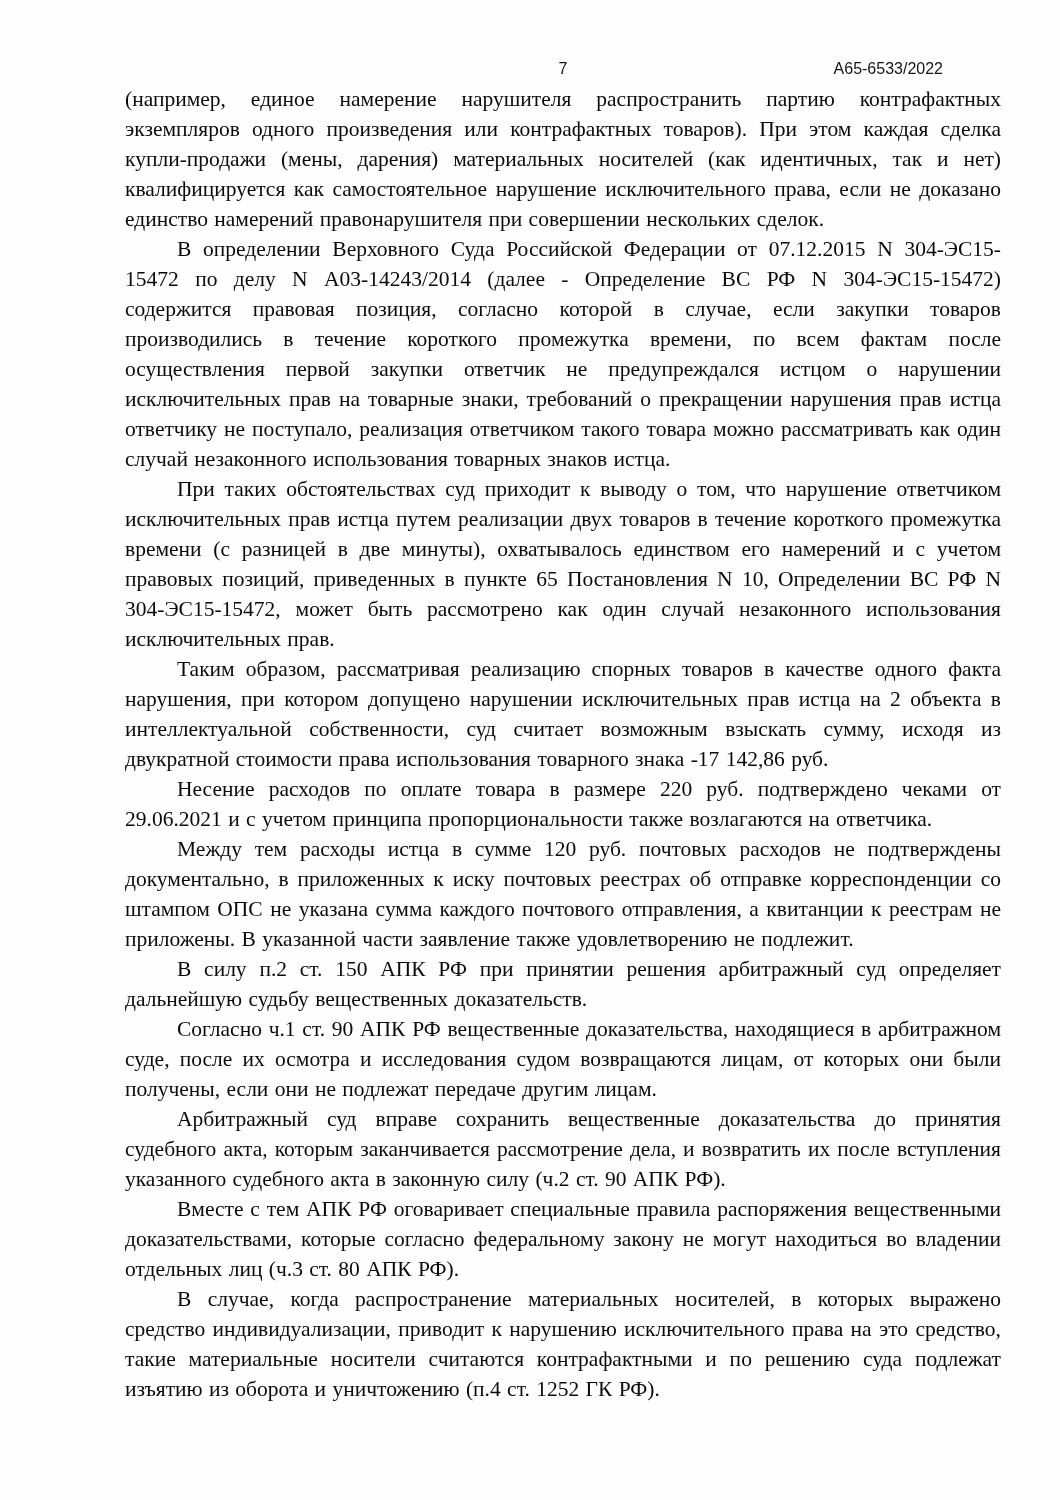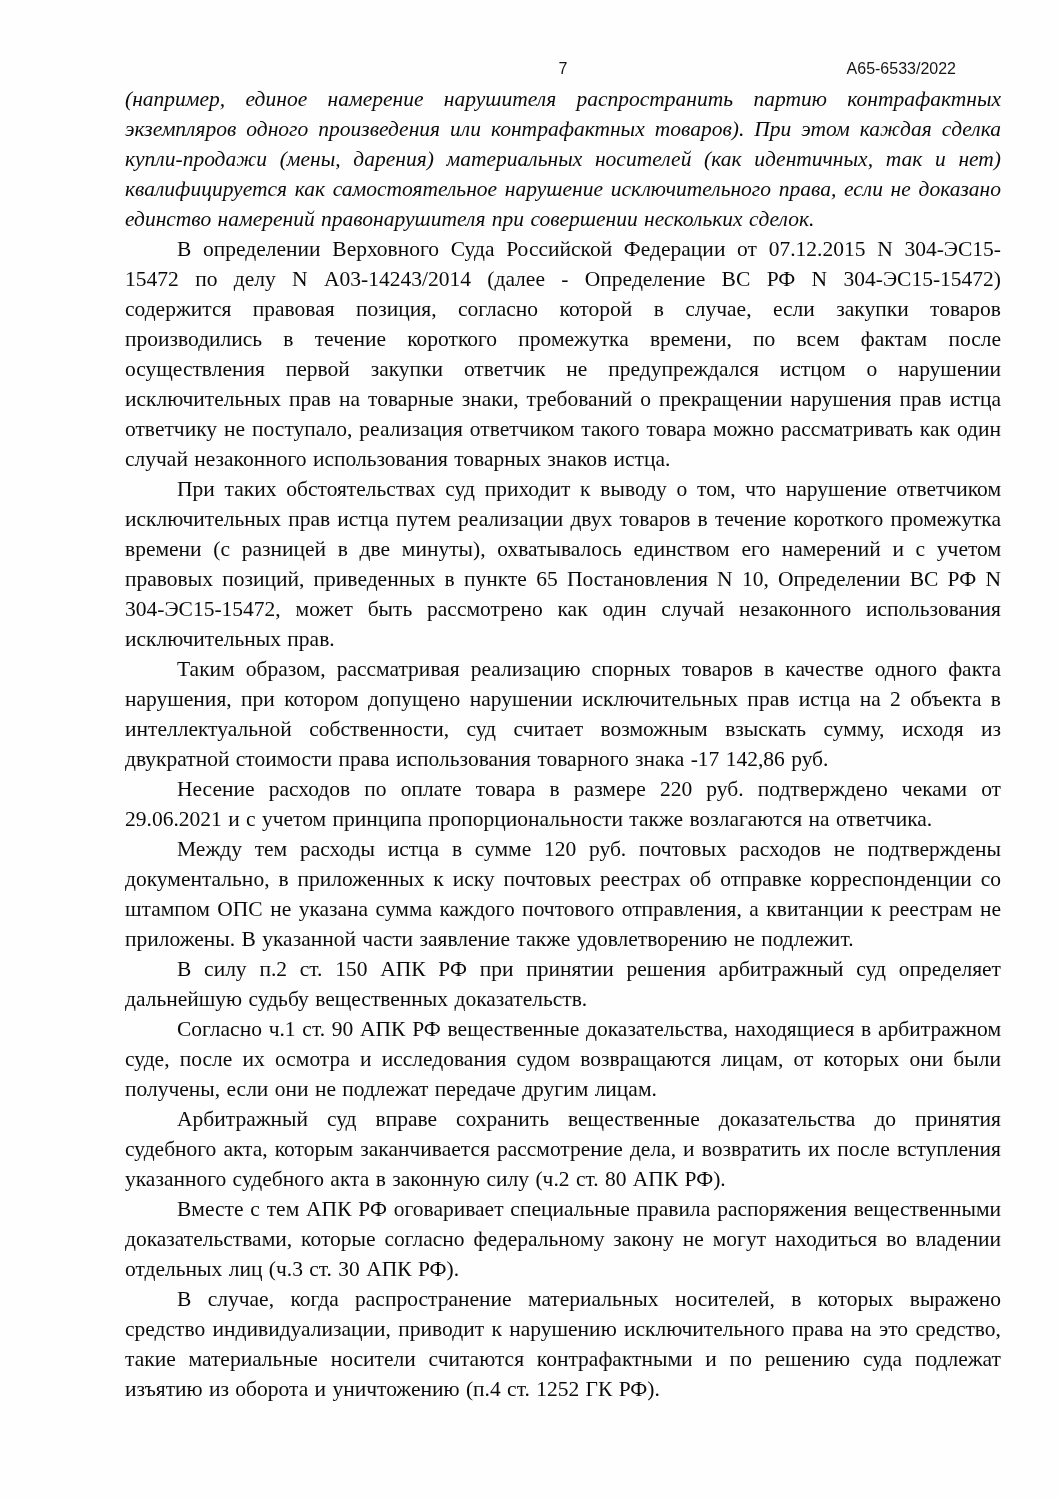--- a/index.html
+++ b/index.html
@@ -26,21 +26,21 @@
     color: #141414;
   }
   .page-number {
     position: absolute;
     left: 0;
     right: 0;
     text-align: center;
   }
   .case-number {
     position: absolute;
-    right: 45px;
+    right: 58px;
     top: 0;
     white-space: nowrap;
   }
   .page-body {
     position: absolute;
     top: 84px;
     left: 125px;
     width: 876px;
     font-family: "Liberation Serif", serif;
     font-size: 21.5px;
@@ -48,38 +48,37 @@
     text-align: justify;
     word-spacing: 1px;
   }
   .page-body p {
     margin: 0;
     padding: 0;
     text-indent: 52px;
   }
   .page-body p.no-indent {
     text-indent: 0;
-    font-style: italic;
   }
 </style>
 </head>
 <body>
 
 <div class="page">
   <div class="page-header">
     <span class="page-number">7</span>
     <span class="case-number">А65-6533/2022</span>
   </div>
   <div class="page-body">
     <p class="no-indent">(например, единое намерение нарушителя распространить партию контрафактных экземпляров одного произведения или контрафактных товаров). При этом каждая сделка купли-продажи (мены, дарения) материальных носителей (как идентичных, так и нет) квалифицируется как самостоятельное нарушение исключительного права, если не доказано единство намерений правонарушителя при совершении нескольких сделок.</p>
     <p>В определении Верховного Суда Российской Федерации от 07.12.2015 N 304-ЭС15-15472 по делу N А03-14243/2014 (далее - Определение ВС РФ N 304-ЭС15-15472) содержится правовая позиция, согласно которой в случае, если закупки товаров производились в течение короткого промежутка времени, по всем фактам после осуществления первой закупки ответчик не предупреждался истцом о нарушении исключительных прав на товарные знаки, требований о прекращении нарушения прав истца ответчику не поступало, реализация ответчиком такого товара можно рассматривать как один случай незаконного использования товарных знаков истца.</p>
     <p>При таких обстоятельствах суд приходит к выводу о том, что нарушение ответчиком исключительных прав истца путем реализации двух товаров в течение короткого промежутка времени (с разницей в две минуты), охватывалось единством его намерений и с учетом правовых позиций, приведенных в пункте 65 Постановления N 10, Определении ВС РФ N 304-ЭС15-15472, может быть рассмотрено как один случай незаконного использования исключительных прав.</p>
     <p>Таким образом, рассматривая реализацию спорных товаров в качестве одного факта нарушения, при котором допущено нарушении исключительных прав истца на 2 объекта в интеллектуальной собственности, суд считает возможным взыскать сумму, исходя из двукратной стоимости права использования товарного знака -17 142,86 руб.</p>
     <p>Несение расходов по оплате товара в размере 220 руб. подтверждено чеками от 29.06.2021 и с учетом принципа пропорциональности также возлагаются на ответчика.</p>
     <p>Между тем расходы истца в сумме 120 руб. почтовых расходов не подтверждены документально, в приложенных к иску почтовых реестрах об отправке корреспонденции со штампом ОПС не указана сумма каждого почтового отправления, а квитанции к реестрам не приложены. В указанной части заявление также удовлетворению не подлежит.</p>
     <p>В силу п.2 ст. 150 АПК РФ при принятии решения арбитражный суд определяет дальнейшую судьбу вещественных доказательств.</p>
     <p>Согласно ч.1 ст. 90 АПК РФ вещественные доказательства, находящиеся в арбитражном суде, после их осмотра и исследования судом возвращаются лицам, от которых они были получены, если они не подлежат передаче другим лицам.</p>
-    <p>Арбитражный суд вправе сохранить вещественные доказательства до принятия судебного акта, которым заканчивается рассмотрение дела, и возвратить их после вступления указанного судебного акта в законную силу (ч.2 ст. 80 АПК РФ).</p>
-    <p>Вместе с тем АПК РФ оговаривает специальные правила распоряжения вещественными доказательствами, которые согласно федеральному закону не могут находиться во владении отдельных лиц (ч.3 ст. 30 АПК РФ).</p>
+    <p>Арбитражный суд вправе сохранить вещественные доказательства до принятия судебного акта, которым заканчивается рассмотрение дела, и возвратить их после вступления указанного судебного акта в законную силу (ч.2 ст. 90 АПК РФ).</p>
+    <p>Вместе с тем АПК РФ оговаривает специальные правила распоряжения вещественными доказательствами, которые согласно федеральному закону не могут находиться во владении отдельных лиц (ч.3 ст. 80 АПК РФ).</p>
     <p>В случае, когда распространение материальных носителей, в которых выражено средство индивидуализации, приводит к нарушению исключительного права на это средство, такие материальные носители считаются контрафактными и по решению суда подлежат изъятию из оборота и уничтожению (п.4 ст. 1252 ГК РФ).</p>
 
   </div>
 </div>
 
 </body></html>

